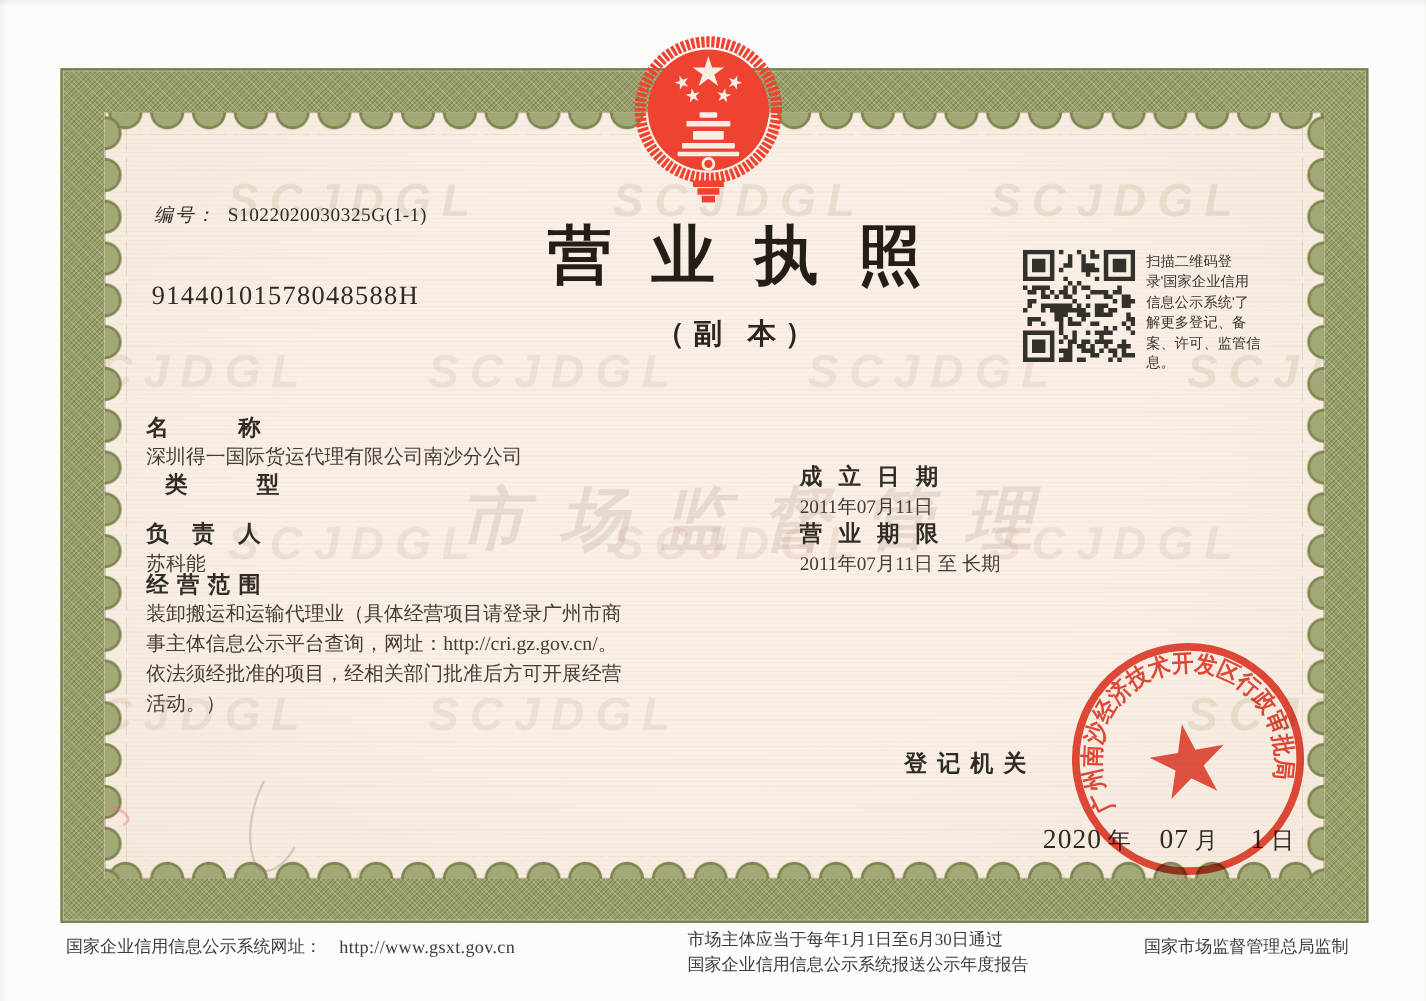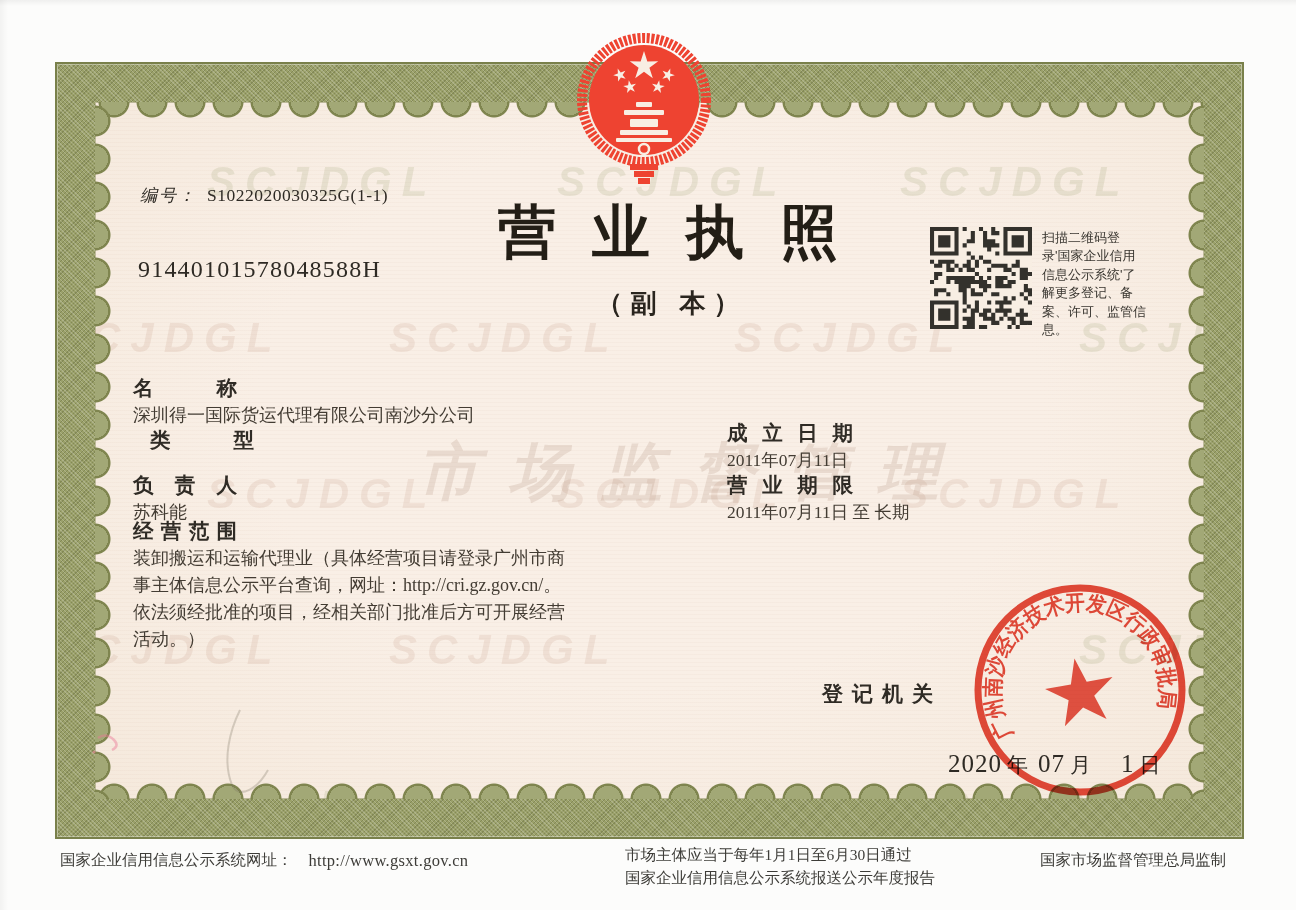--- a/index.html
+++ b/index.html
@@ -63,21 +63,21 @@
   .col-l .fvalue{width:445px;}
   .col-r .flabel{width:126px;margin-right:12px;margin-top:45px;}
   .col-r .fvalue{width:352px;font-size:17.5px;}
   
   .reg-label{position:absolute;left:822px;top:680px;z-index:2;font-size:21px;font-weight:700;
     letter-spacing:9px;color:#2f2b25;}
   .seal{position:absolute;left:968px;top:578px;z-index:3;mix-blend-mode:multiply;opacity:.9;}
   .date-row{position:absolute;left:948px;top:750px;z-index:2;display:flex;align-items:baseline;color:#2e2a24;}
   .date-row .num{font-family:"Liberation Serif",serif;font-size:25px;letter-spacing:1px;}
   .date-row .unit{font-size:21px;margin-left:5px;}
-  .gap-a{margin-left:10px;}.gap-b{margin-left:30px;}
+  .gap-a{margin-left:26px;}.gap-b{margin-left:30px;}
   
   .emblem{position:absolute;left:574px;top:20px;z-index:3;}
   
   .footer{position:absolute;left:0;top:840px;width:1296px;z-index:2;color:#3d3c38;
     font-family:"Liberation Serif",serif;}
   .f-left{position:absolute;left:60px;top:10px;font-size:15.5px;display:flex;align-items:flex-end;}
   .f-url{font-size:16.5px;margin-left:16px;letter-spacing:.3px;}
   .f-center{position:absolute;left:625px;top:3px;font-size:15.5px;line-height:23px;}
   .f-right{position:absolute;left:1040px;top:10px;font-size:15.5px;}
   .artifacts{position:absolute;z-index:2;pointer-events:none;}

